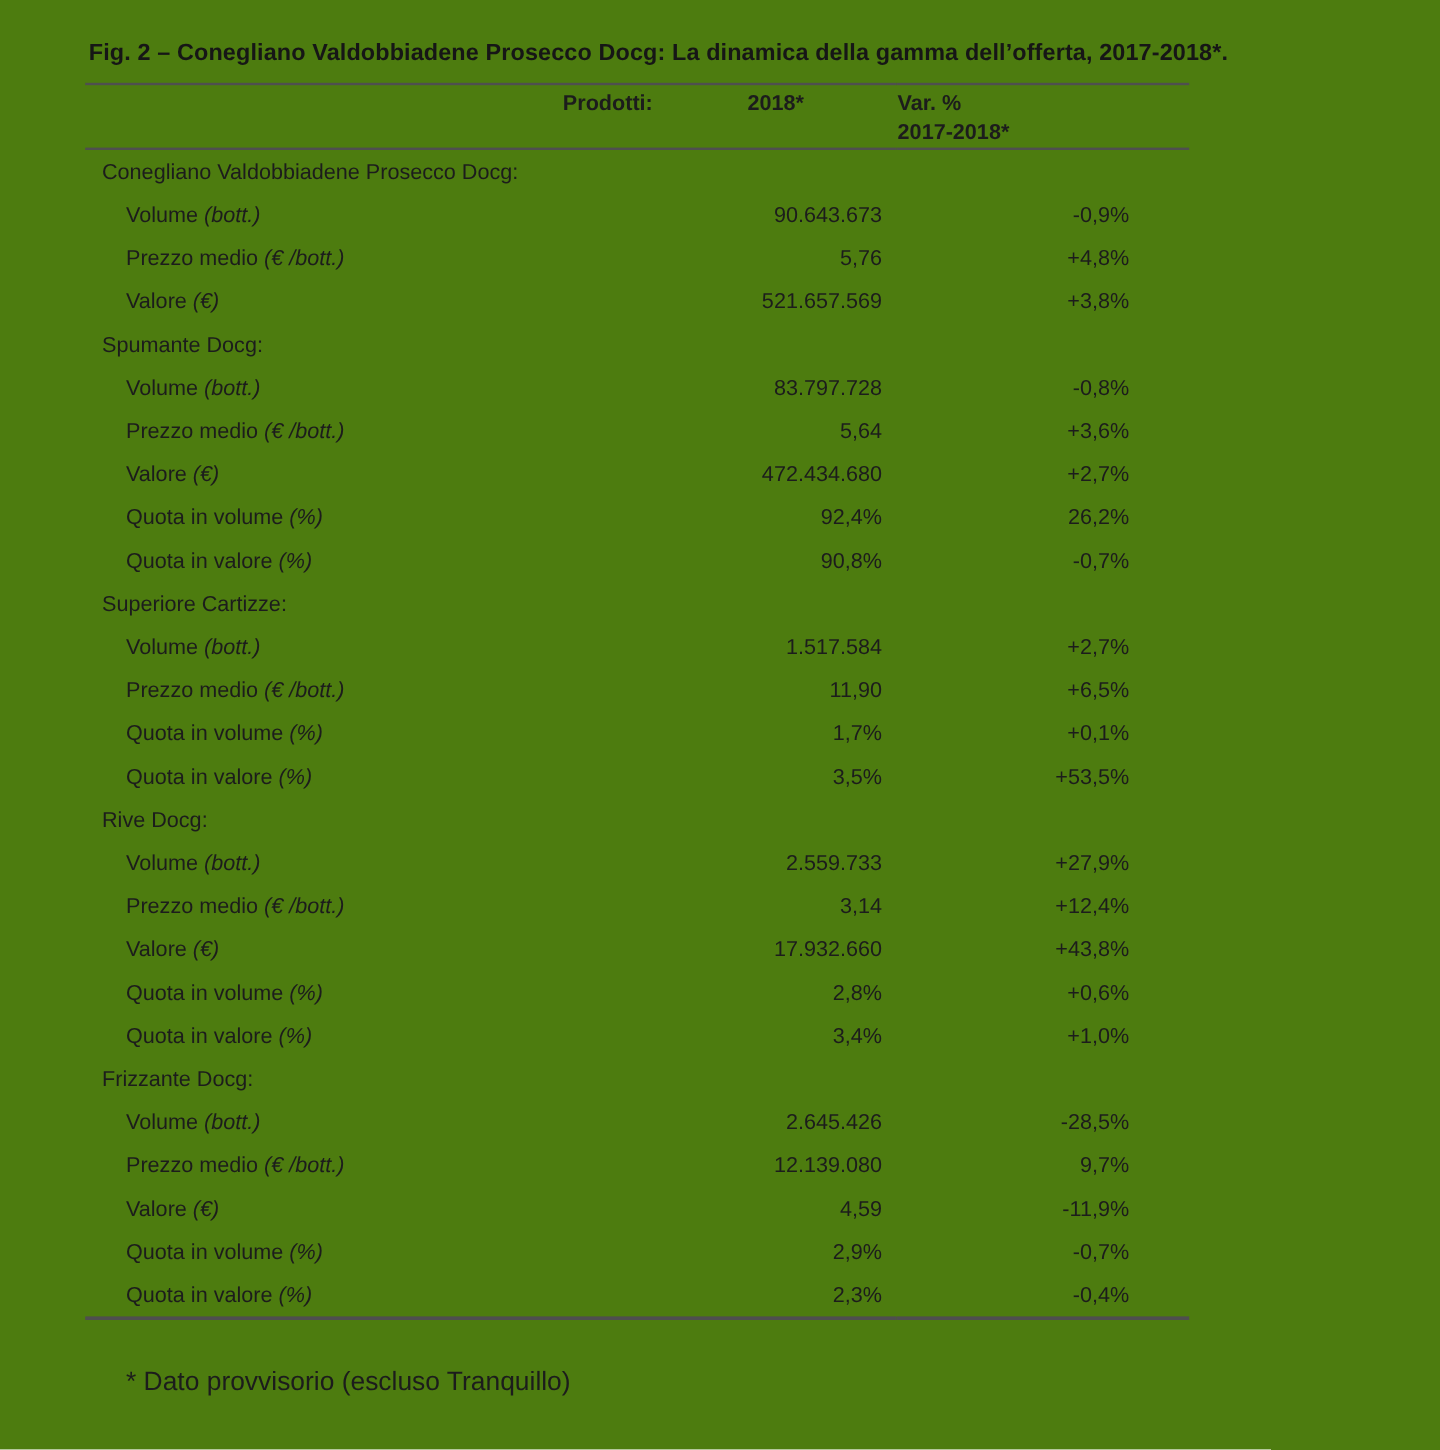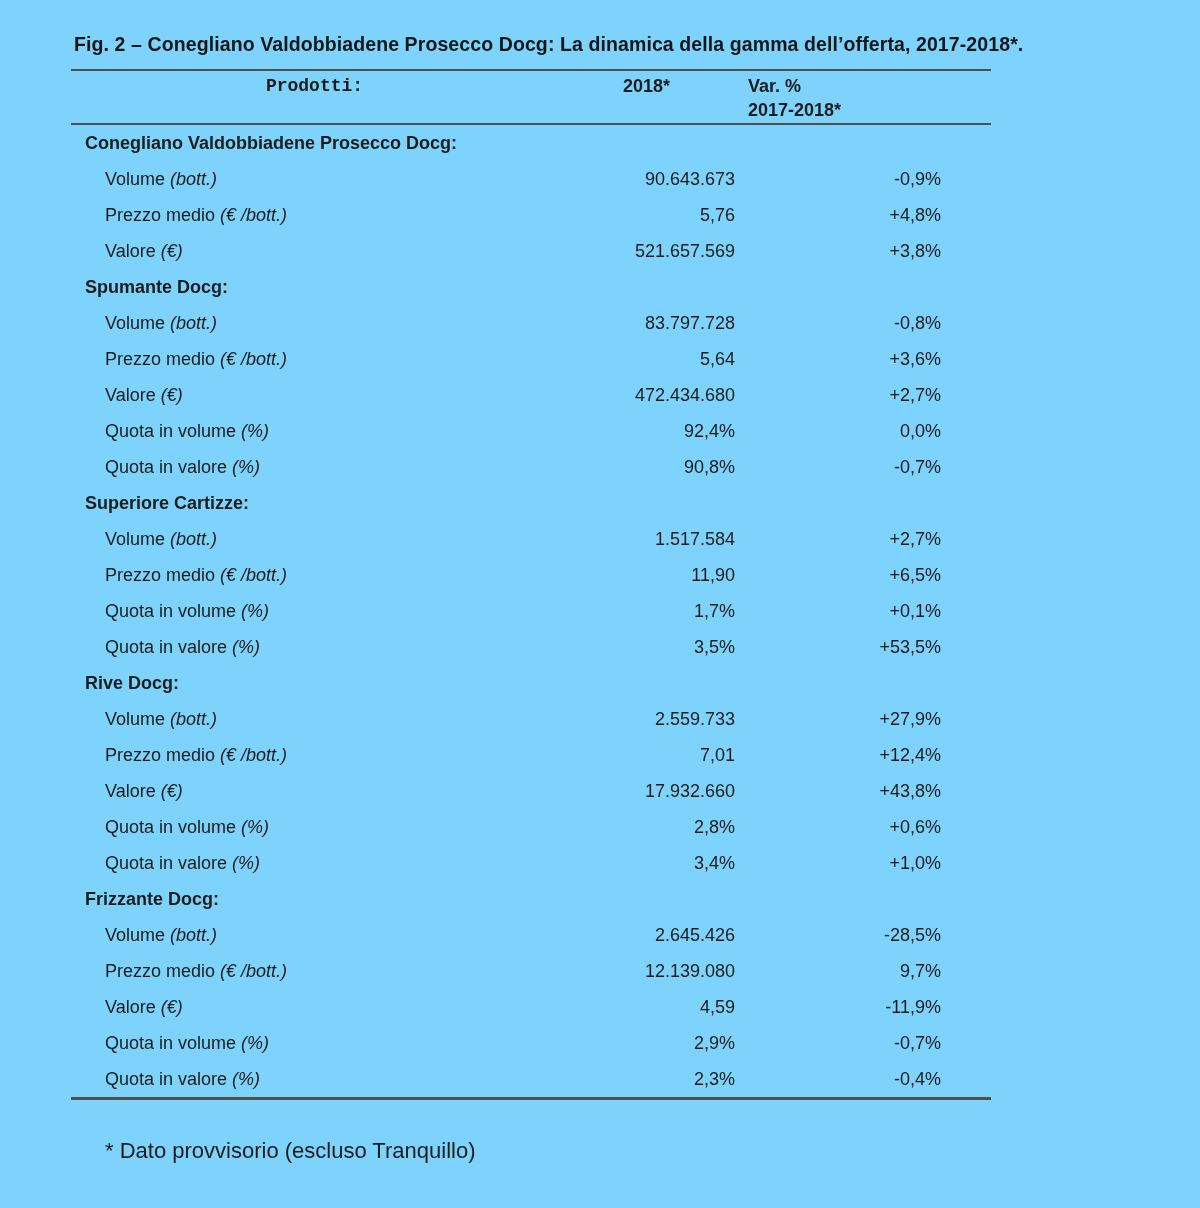--- a/index.html
+++ b/index.html
@@ -10,21 +10,21 @@
     height: 1208px;
     overflow: hidden;
     font-family: "Liberation Sans", sans-serif;
     color: #1c1c1c;
     -webkit-font-smoothing: antialiased;
   }
   .page {
     position: relative;
     width: 1200px;
     height: 1208px;
-    background: #7dd3fc;
+    background: #4d7c0f;
   }
   .fig-title {
     position: absolute;
     left: 74px;
     top: 33px;
     font-size: 19.5px;
     font-weight: bold;
     letter-spacing: 0.1px;
     white-space: nowrap;
     color: #161616;
@@ -47,25 +47,25 @@
     border-top: 2px solid #4f4f4f;
     border-bottom: 2px solid #4f4f4f;
   }
   th {
     font-weight: bold;
     line-height: 24px;
     padding-top: 3px;
     padding-bottom: 1px;
     vertical-align: top;
   }
-  th.h1 { text-align: center; padding-left: 14px; font-family: Liberation Mono, monospace; }
+  th.h1 { text-align: right; padding-left: 14px; }
   th.h2 { text-align: center; padding-right: 0; }
   th.h3 { text-align: left; padding-right: 38px; }
   tbody td { height: 36px; padding-top: 0; padding-bottom: 0; vertical-align: middle; }
-  td.sec { padding-left: 14px; font-weight: bold; }
+  td.sec { padding-left: 14px; font-weight: normal; }
   td.c1 { padding-left: 34px; }
   td.c2 { text-align: right; padding-right: 12px; }
   td.c3v { text-align: right; padding-right: 50px; }
   .unit { font-style: italic; }
   .footnotes {
     position: absolute;
     left: 105px;
     top: 1138px;
     font-size: 22px;
     line-height: 26px;
@@ -130,21 +130,21 @@
         <td class="c3v">+3,6%</td>
       </tr>
       <tr>
         <td class="c1"><span>Valore </span><span class="unit">(€)</span></td>
         <td class="c2">472.434.680</td>
         <td class="c3v">+2,7%</td>
       </tr>
       <tr>
         <td class="c1"><span>Quota in volume </span><span class="unit">(%)</span></td>
         <td class="c2">92,4%</td>
-        <td class="c3v">0,0%</td>
+        <td class="c3v">26,2%</td>
       </tr>
       <tr>
         <td class="c1"><span>Quota in valore </span><span class="unit">(%)</span></td>
         <td class="c2">90,8%</td>
         <td class="c3v">-0,7%</td>
       </tr>
 
       <tr>
         <td class="sec" colspan="3">Superiore Cartizze:</td>
       </tr>
@@ -172,21 +172,21 @@
       <tr>
         <td class="sec" colspan="3">Rive Docg:</td>
       </tr>
       <tr>
         <td class="c1"><span>Volume </span><span class="unit">(bott.)</span></td>
         <td class="c2">2.559.733</td>
         <td class="c3v">+27,9%</td>
       </tr>
       <tr>
         <td class="c1"><span>Prezzo medio </span><span class="unit">(€ /bott.)</span></td>
-        <td class="c2">7,01</td>
+        <td class="c2">3,14</td>
         <td class="c3v">+12,4%</td>
       </tr>
       <tr>
         <td class="c1"><span>Valore </span><span class="unit">(€)</span></td>
         <td class="c2">17.932.660</td>
         <td class="c3v">+43,8%</td>
       </tr>
       <tr>
         <td class="c1"><span>Quota in volume </span><span class="unit">(%)</span></td>
         <td class="c2">2,8%</td>

